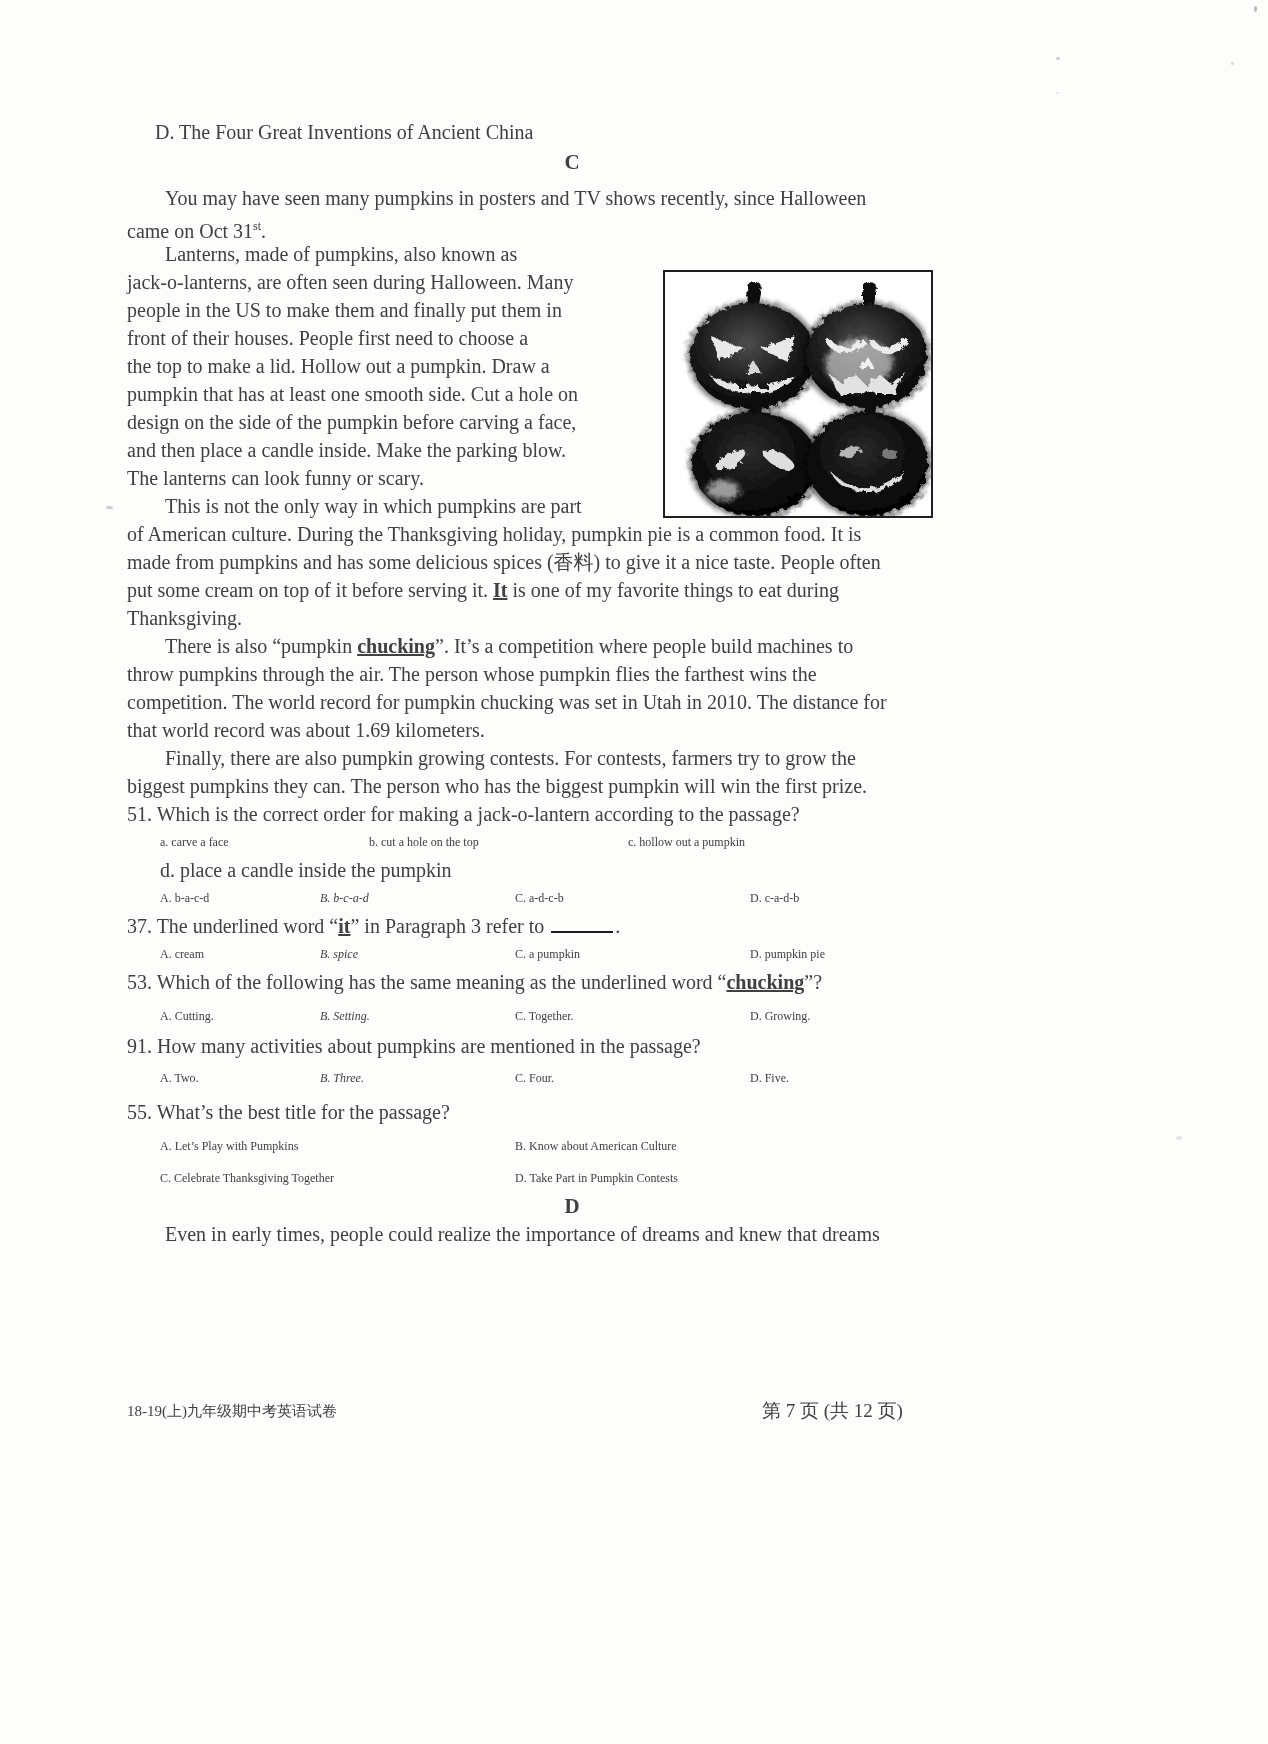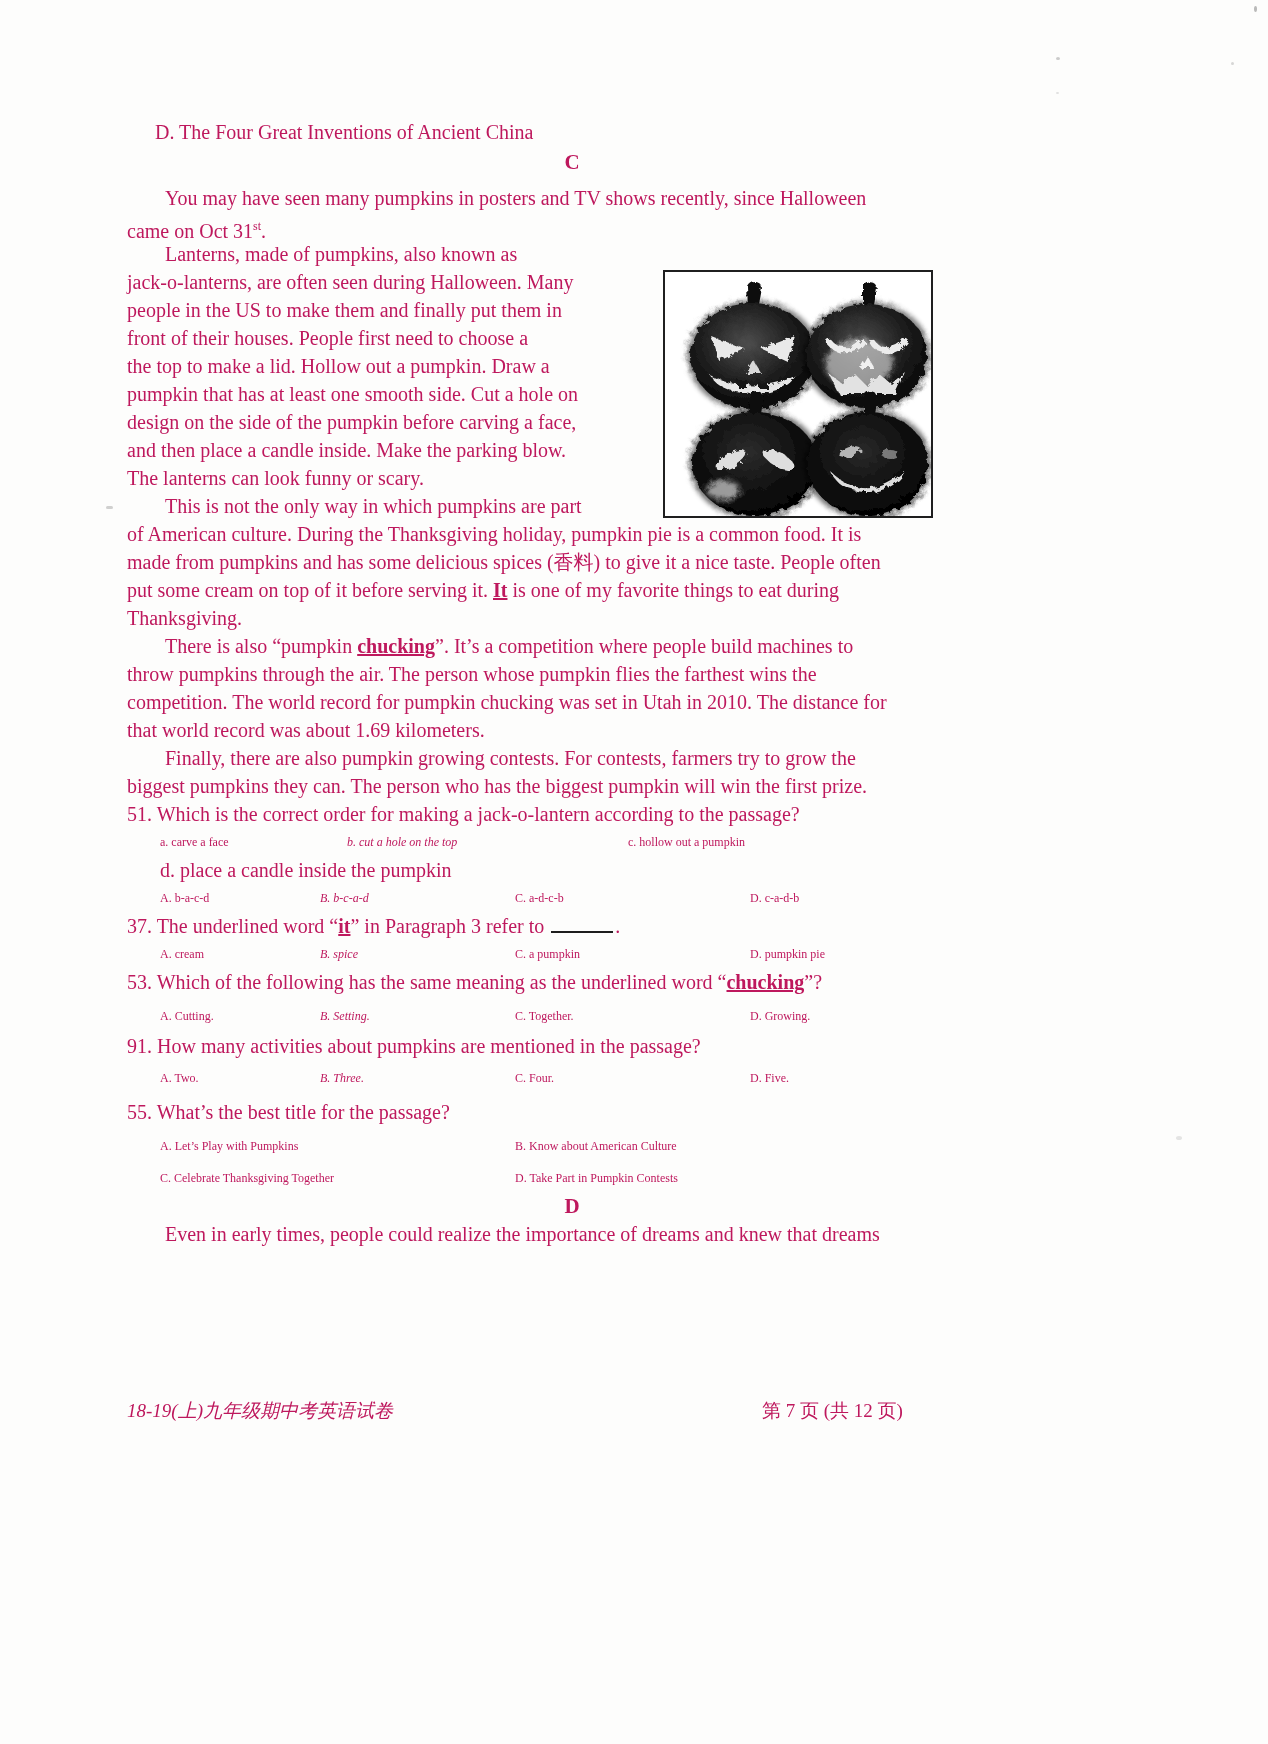--- a/index.html
+++ b/index.html
@@ -1,40 +1,40 @@
 <!DOCTYPE html>
 <html><head>
 <meta charset="utf-8">
 <style>
   html,body{margin:0;padding:0;background:#ffffff;}
   .page{
     position:relative;width:1268px;height:1744px;background:#fdfdfc;
-    font-family:"Liberation Serif","DejaVu Serif",serif;color:#be185d;
+    font-family:"Liberation Serif","DejaVu Serif",serif;color:#404040;
     overflow:hidden;
   }
   .doc{position:absolute;left:127px;top:118px;width:890px;}
   .line{position:relative;height:28px;line-height:28px;white-space:nowrap;font-size:20px;}
   .ind{padding-left:38px;}
   .ind-sm{padding-left:28px;}
   .center-b{text-align:center;font-weight:bold;font-size:21px;}
   .bu{font-weight:bold;text-decoration:underline;}
   .sup{font-size:12px;vertical-align:super;letter-spacing:0;}
   .blank{display:inline-block;width:62px;height:5px;border-bottom:2px solid #1d1d1d;margin:0 2px;}
   .twocol{position:relative;height:252px;}
   .opt-row{position:relative;height:28px;line-height:28px;font-size:12px;}
   .opt-row > span{position:absolute;top:0;white-space:nowrap;}
   .oa{left:33px;} .ob{left:193px;font-style:italic;} .oc{left:388px;} .od{left:623px;}
-  .sa{left:33px;} .sb{left:220px;font-style:italic;} .sc{left:501px;}
+  .sa{left:33px;} .sb{left:242px;} .sc{left:501px;}
   .qd-line{padding-left:33px;}
   .gap4{margin-top:4px;} .gap6{margin-top:6px;} .gap2{margin-top:2px;}
   .fig{
     position:absolute;left:536px;top:30px;width:270px;height:248px;
     border:2px solid #1f1f1f;background:#fff;box-sizing:border-box;
   }
-  .footer-left{position:absolute;left:127px;top:1398px;font-size:19px;height:26px;line-height:26px;white-space:nowrap;font-style:italic;}
+  .footer-left{position:absolute;left:127px;top:1398px;font-size:15px;height:26px;line-height:26px;white-space:nowrap;}
   .footer-right{position:absolute;left:762px;top:1398px;font-size:19px;height:26px;line-height:26px;white-space:nowrap;}
   .speck{position:absolute;border-radius:50%;background:#9a9a9a;}
   .sp1{left:1056px;top:57px;width:4px;height:3px;opacity:.5;}
   .sp2{left:1231px;top:62px;width:3px;height:3px;opacity:.4;}
   .sp3{left:106px;top:506px;width:7px;height:3px;opacity:.45;border-radius:2px;}
   .sp4{left:1176px;top:1136px;width:6px;height:4px;opacity:.25;}
   .sp5{left:1254px;top:6px;width:3px;height:6px;opacity:.5;background:#777;}
   .sp6{left:1056px;top:92px;width:3px;height:2px;opacity:.3;}
 </style>
 </head>

